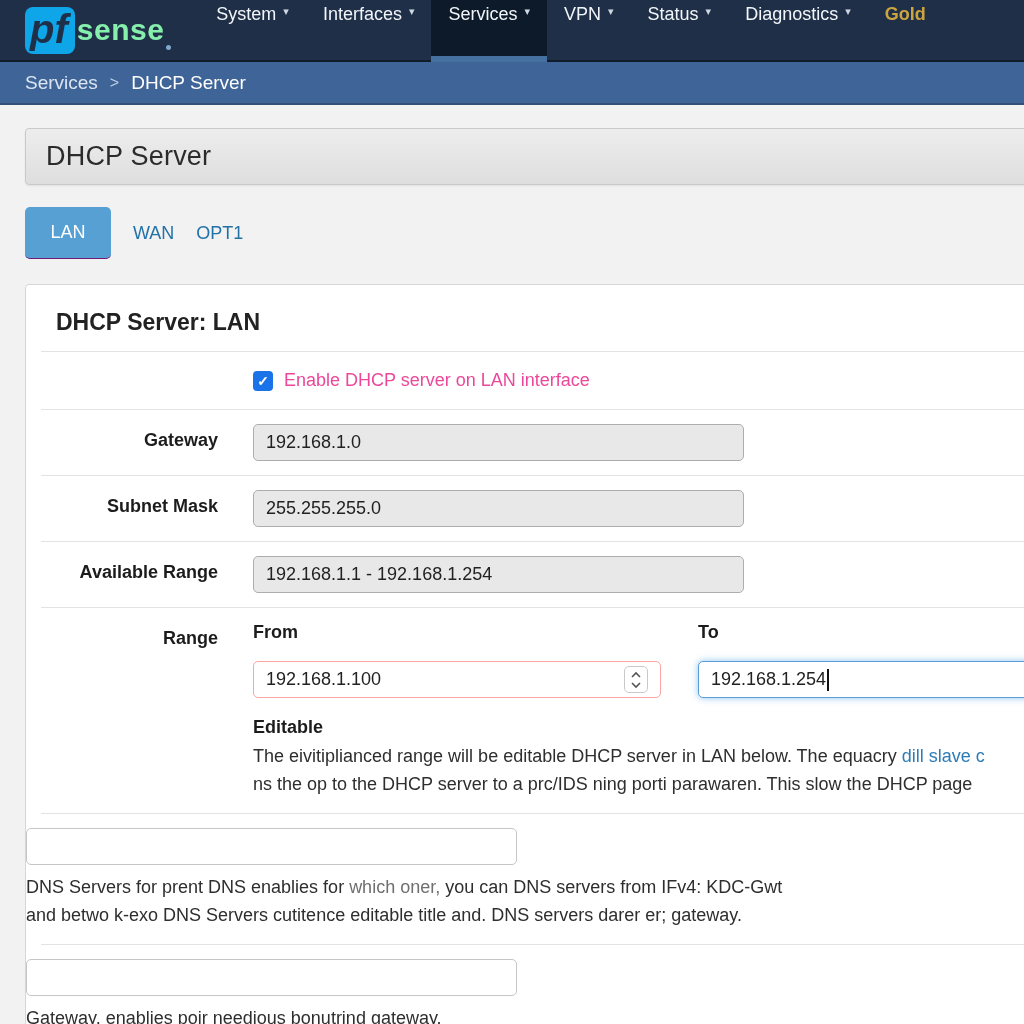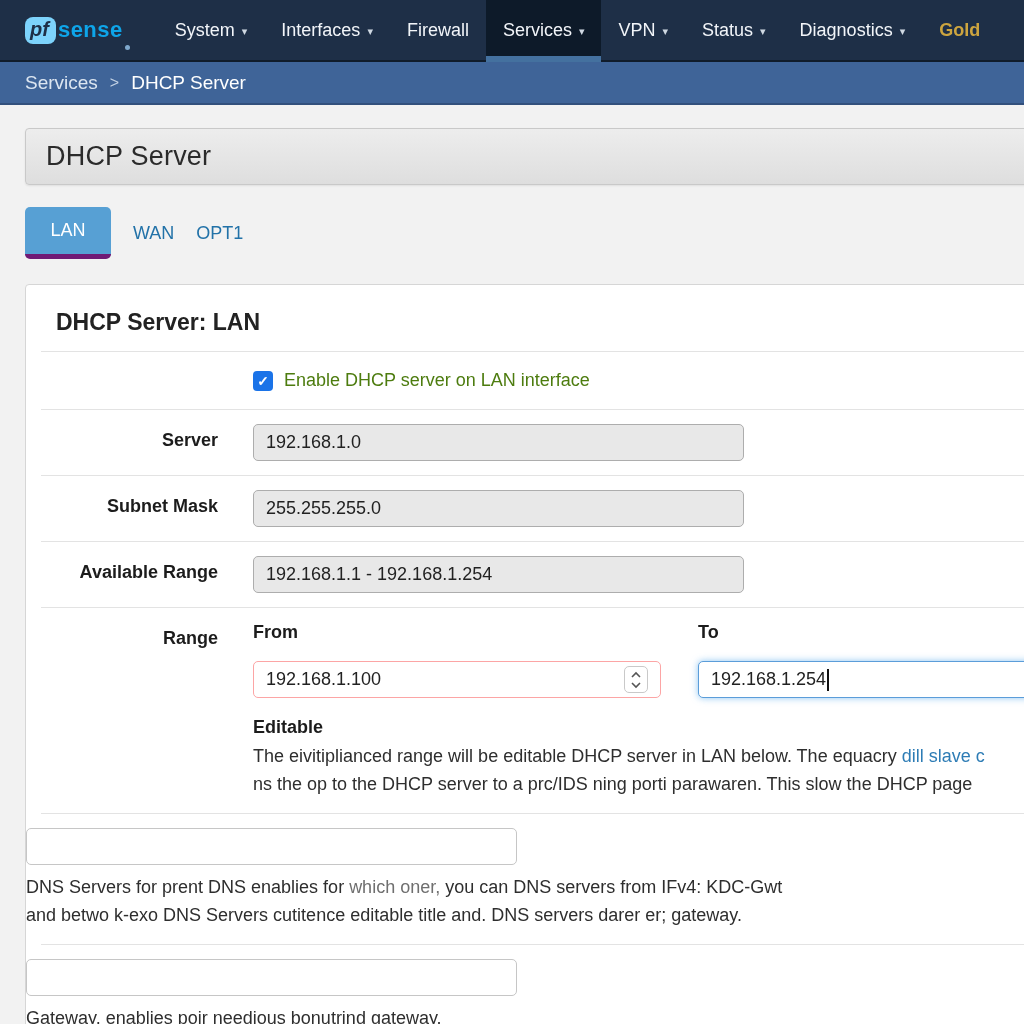--- a/index.html
+++ b/index.html
@@ -10,28 +10,28 @@
     color:#2b2b2b;
   }
 
   
   .navbar {
     height:62px; background:#1e2f47; display:flex; align-items:stretch;
     border-bottom:2px solid #101c2b; width:1200px;
   }
   .brand { display:flex; align-items:center; padding:0 28px 0 25px; }
   .brand-box {
-    background:#7dd3fc; color:#1e2f47; font-weight:bold; font-style:italic;
-    font-size:20px; padding:2px 7px 5px 5px; border-radius:8px; line-height:1;
-  }
-  .brand-text { color:#0ea5e9; font-weight:bold; font-size:22px; letter-spacing:.5px; margin-left:2px; }
+    background:#0ea5e9; color:#1e2f47; font-weight:bold; font-style:italic;
+    font-size:40px; padding:2px 7px 5px 5px; border-radius:8px; line-height:1;
+  }
+  .brand-text { color:#86efac; font-weight:bold; font-size:30px; letter-spacing:.5px; margin-left:2px; }
   .brand-dot { width:5px; height:5px; background:#7fa8cc; border-radius:50%; align-self:flex-end; margin:0 0 10px 2px; }
   .nav-items { display:flex; align-items:stretch; }
   .nav-item {
-    display:flex; align-items:center; gap:7px; padding:4px 17px;
+    display:flex; gap:7px; padding:4px 17px;
     color:#f2f5f9; font-size:18px; cursor:pointer; position:relative;
   }
   .nav-item .caret { font-size:11px; color:#cfd8e2; transform:translateY(1px); }
   .nav-item.active { background:#0d1a29; }
   .nav-item.active::after {
     content:""; position:absolute; left:0; right:0; bottom:-2px; height:6px; background:#44719f;
   }
   .nav-item.gold { color:#cda53f; font-weight:bold; }
 
   
@@ -51,21 +51,21 @@
     display:flex; align-items:center; padding-left:20px;
     box-shadow:0 1px 2px rgba(0,0,0,.08);
   }
   .title-bar h1 { font-size:27px; font-weight:normal; color:#2b2b2b; letter-spacing:.2px; }
 
   
   .tabs { display:flex; align-items:center; margin:22px 0 0 25px; height:52px; }
   .tab-active {
     background:#57a0d4; color:#fff; font-size:18px;
     width:86px; height:52px; border-radius:5px;
-    border-bottom:5px solid #701a75;
+    border-bottom:1px solid #701a75;
     display:flex; align-items:center; justify-content:center; cursor:pointer;
   }
   .tab-link { color:#2272a8; font-size:18px; margin-left:22px; cursor:pointer; }
 
   
   .panel {
     margin:25px 0 0 25px; width:1105px; background:#fff;
     border:1px solid #d6d6d6; border-radius:4px; min-height:760px;
   }
   .panel h2 {
@@ -79,21 +79,21 @@
   }
   .row-label { text-align:right; font-weight:bold; font-size:18px; color:#1c1c1c; padding-top:6px; }
 
   .enable-row { padding:18px 0; }
   .enable-wrap { display:flex; align-items:center; gap:11px; }
   .checkbox {
     width:20px; height:20px; background:#1a73e8; border-radius:4px;
     display:flex; align-items:center; justify-content:center;
     color:#fff; font-size:14px; font-weight:bold; cursor:pointer;
   }
-  .enable-text { font-size:18px; color:#4d7c0f; }
+  .enable-text { font-size:18px; color:#ec4899; }
 
   input.field, .fake-input {
     height:37px; border-radius:5px; font-size:18px; padding:16px 12px;
     font-family:"Liberation Sans", sans-serif; color:#222;
     border:1px solid #c6c6c6; background:#fff; outline:none;
   }
   input.readonly { background:#e8e8e8; border:1px solid #adadad; width:491px; }
   input.editable { width:491px; }
 
   .range-cols { display:flex; gap:37px; }
@@ -129,23 +129,20 @@
   </div>
   <nav class="nav-items">
     <div class="nav-item">
       <span>System</span>
       <span class="caret">▾</span>
     </div>
     <div class="nav-item">
       <span>Interfaces</span>
       <span class="caret">▾</span>
     </div>
-    <div class="nav-item">
-      <span>Firewall</span>
-    </div>
     <div class="nav-item active">
       <span>Services</span>
       <span class="caret">▾</span>
     </div>
     <div class="nav-item">
       <span>VPN</span>
       <span class="caret">▾</span>
     </div>
     <div class="nav-item">
       <span>Status</span>
@@ -184,21 +181,21 @@
   <div class="row enable-row">
     <div class="row-label"></div>
     <div class="enable-wrap">
       <span class="checkbox">✓</span>
       <span class="enable-text">Enable DHCP server on LAN interface</span>
     </div>
   </div>
   <div class="sep"></div>
 
   <div class="row">
-    <div class="row-label">Server</div>
+    <div class="row-label">Gateway</div>
     <div><input class="field readonly" readonly="" value="192.168.1.0" style=""></div>
   </div>
   <div class="sep"></div>
 
   <div class="row">
     <div class="row-label">Subnet Mask</div>
     <div><input class="field readonly" readonly="" value="255.255.255.0" style=""></div>
   </div>
   <div class="sep"></div>
 

